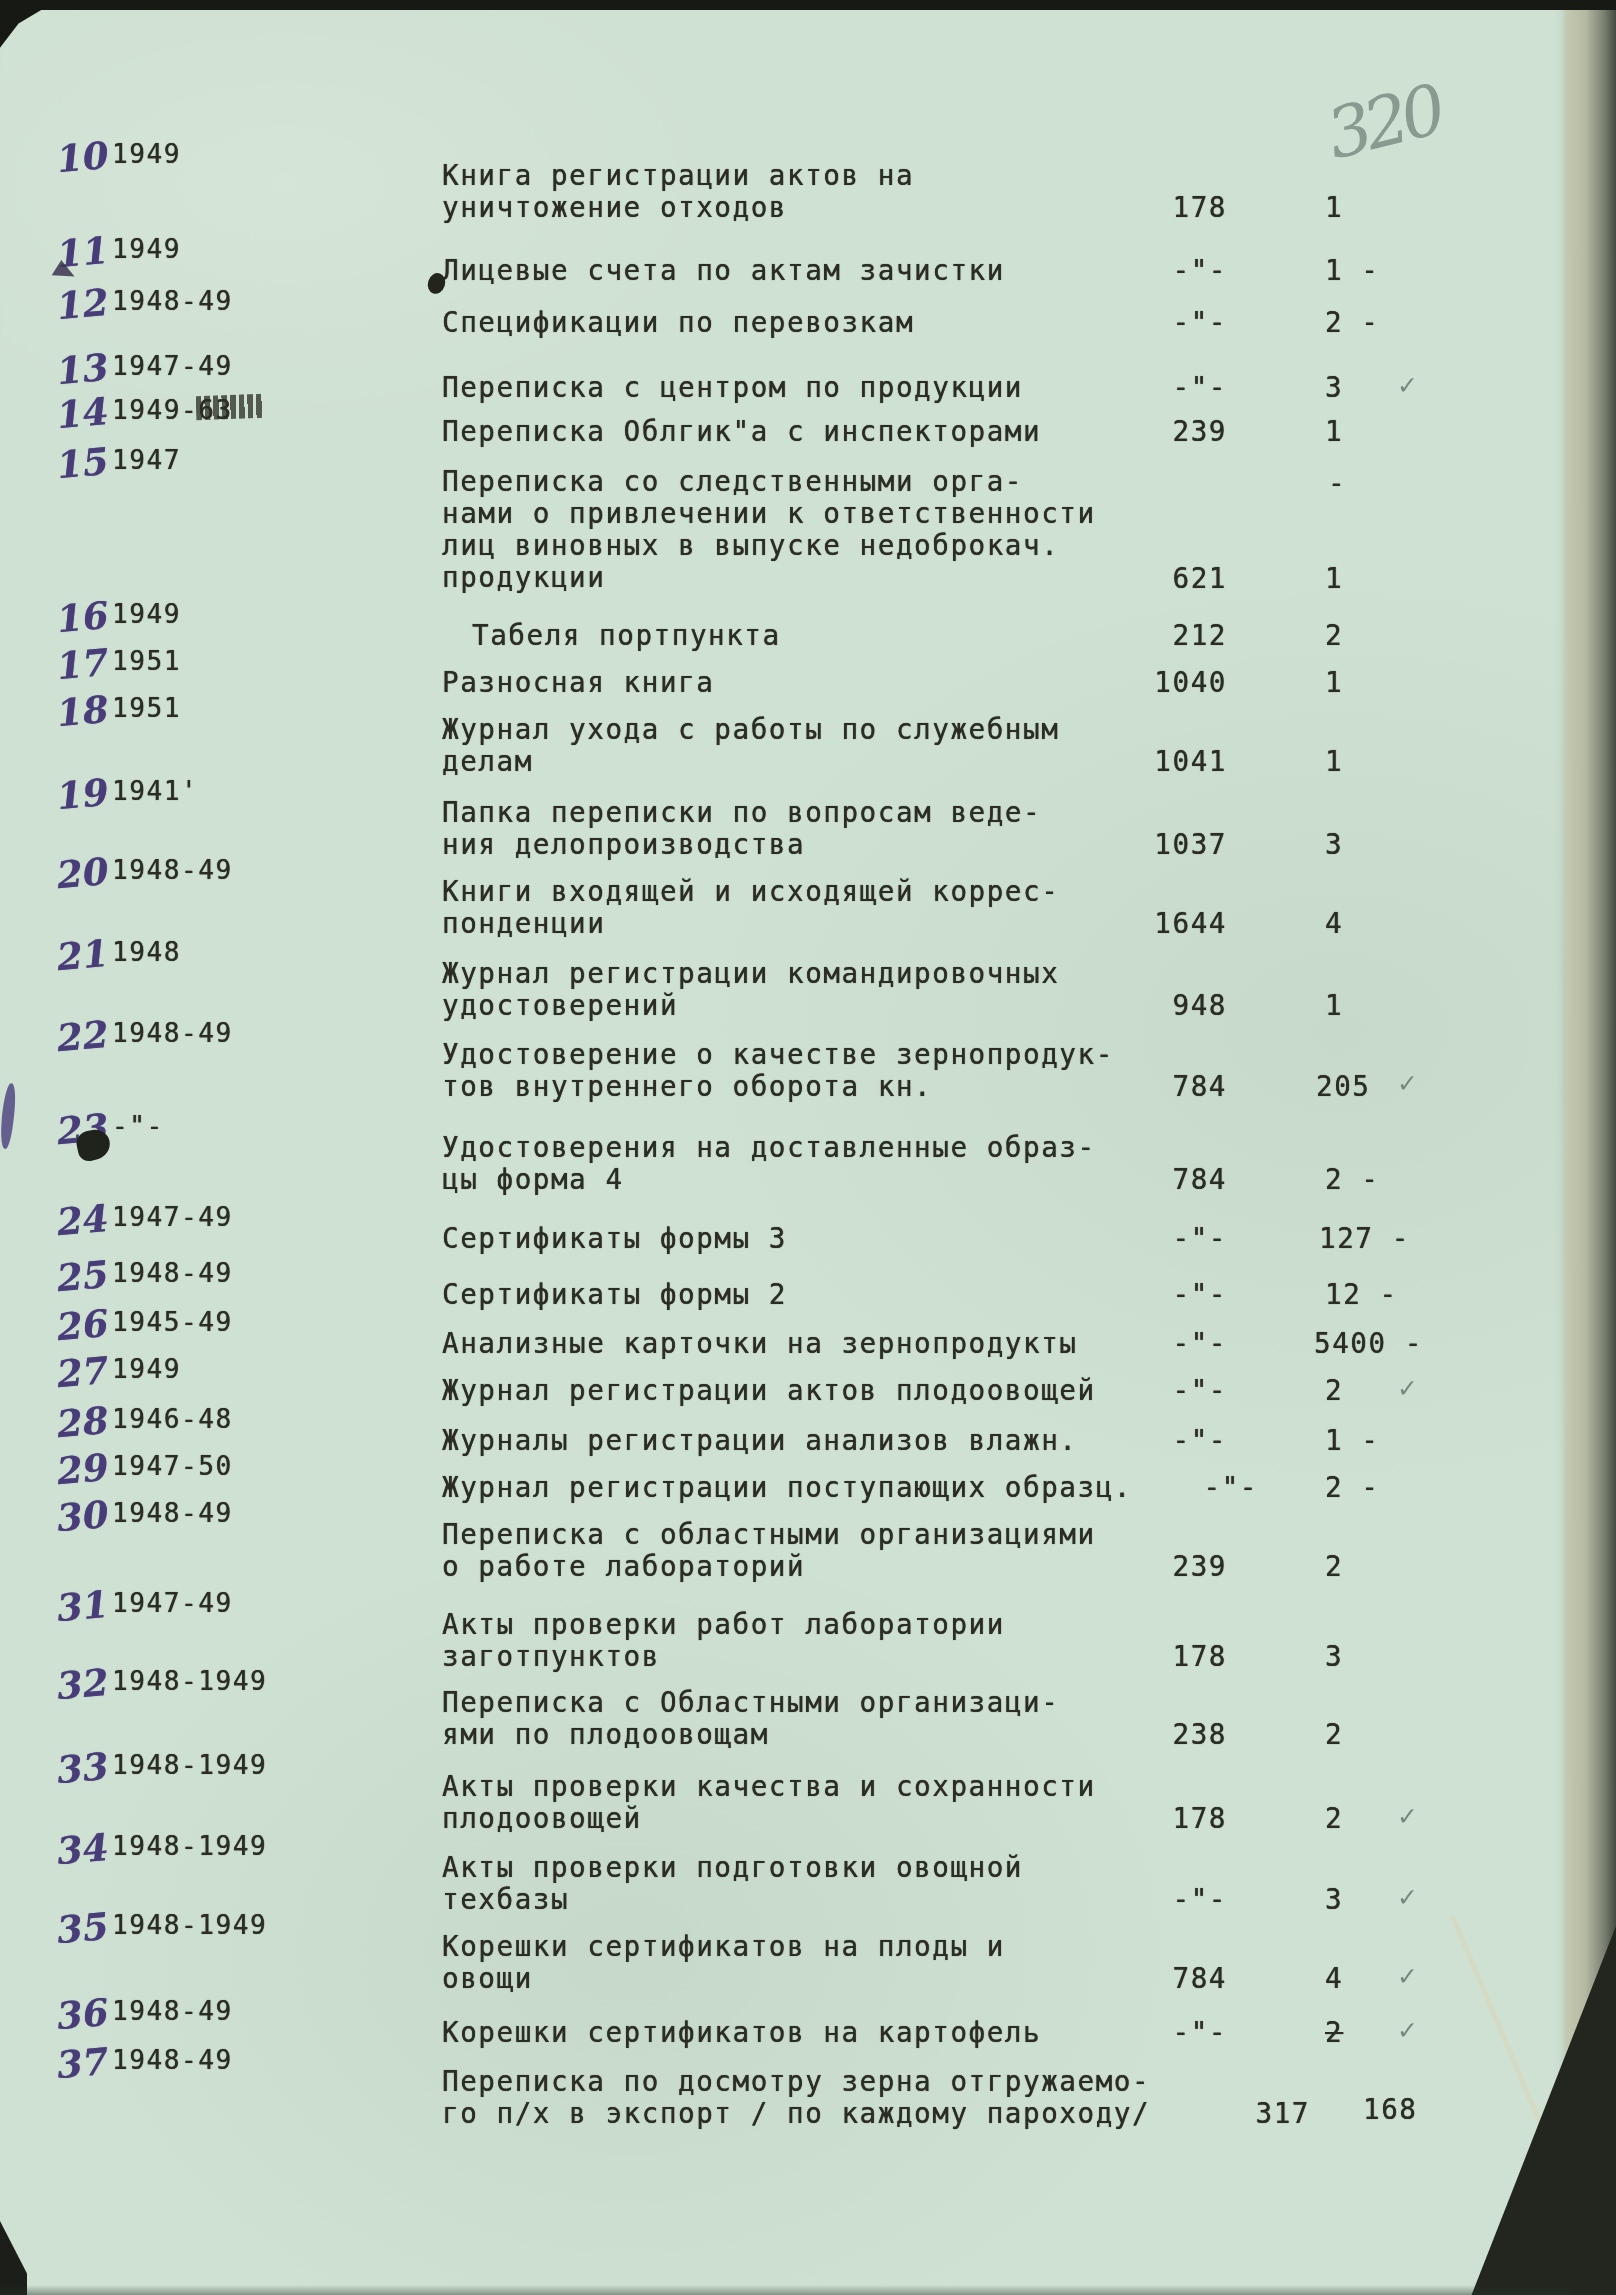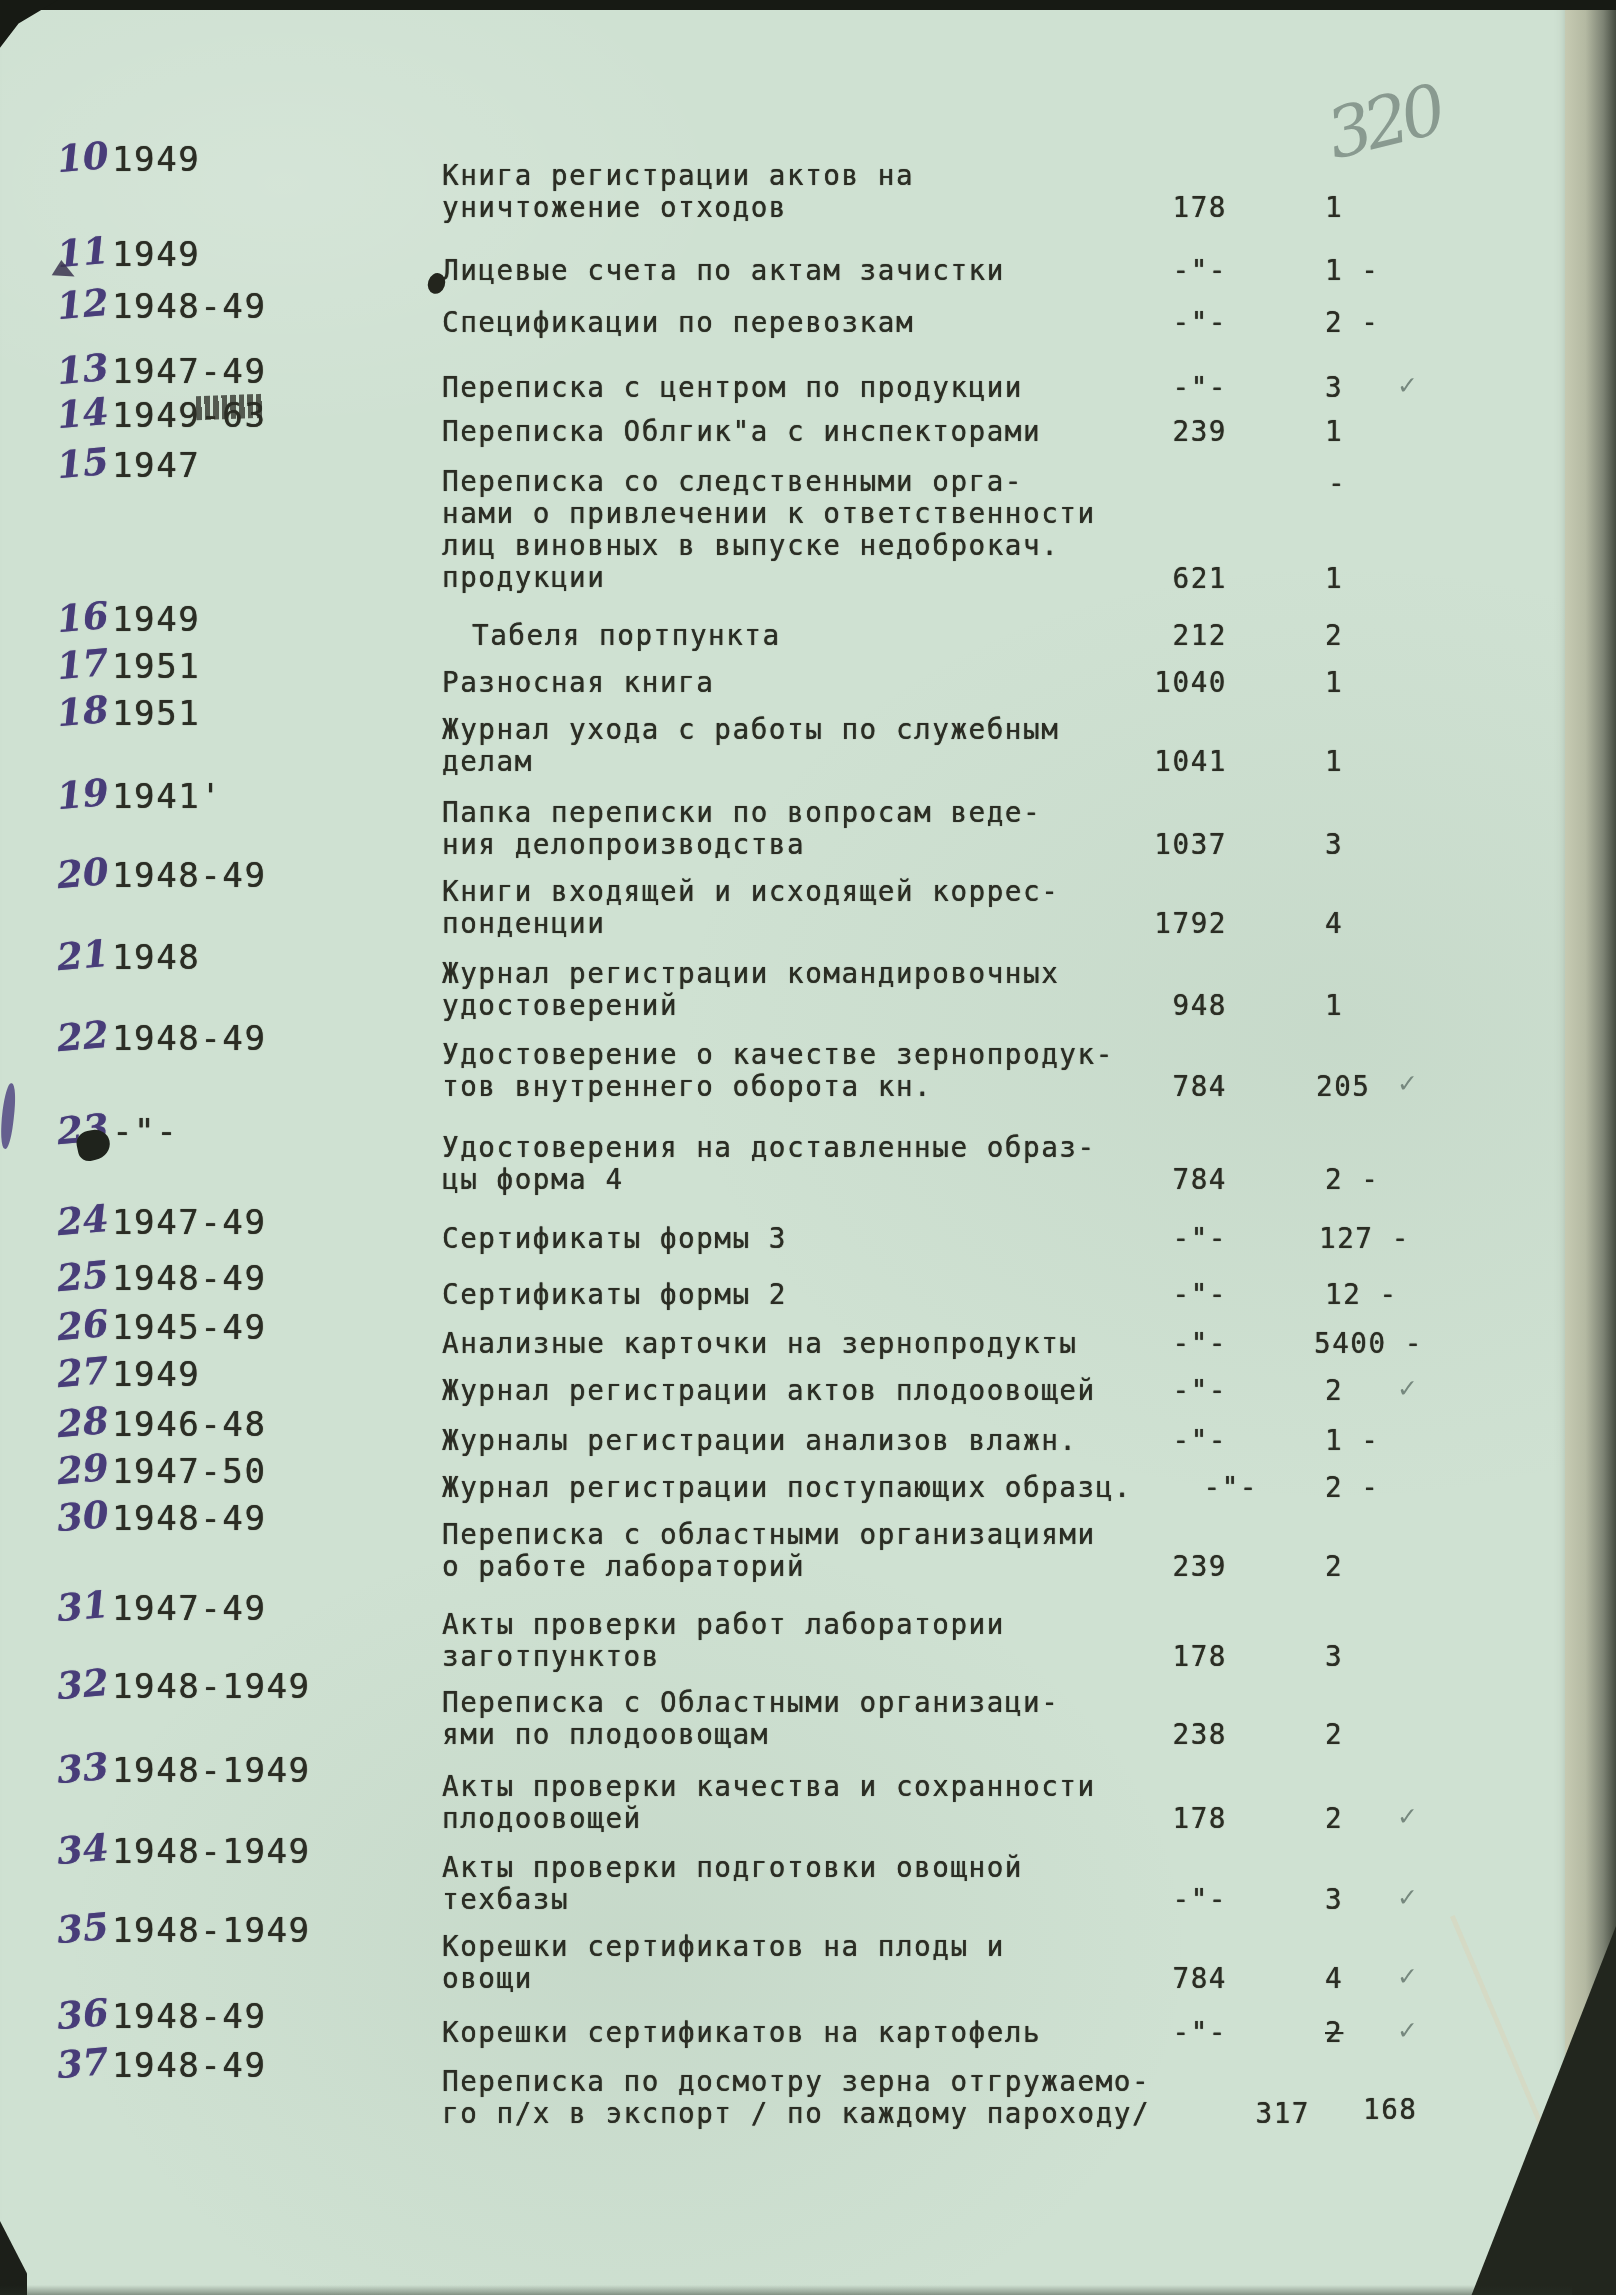--- a/index.html
+++ b/index.html
@@ -34,21 +34,21 @@
     background:linear-gradient(rgba(40,50,40,0),rgba(40,50,40,.4));}
 
   .row{position:absolute;left:0;width:1572px;height:0;}
   .tw{color:#2b2d24;text-shadow:0 0 0.9px rgba(40,42,32,.85),0.4px 0.4px 0 rgba(40,42,32,.35);}
   .hw{
     position:absolute;left:57px;top:-23.6px;
     font-family:"DejaVu Serif","Liberation Serif",serif;font-style:italic;font-weight:600;
     font-size:37px;color:#483d79;transform:rotate(-5deg);
     text-shadow:0 0 0.8px rgba(72,61,121,.7);
   }
-  .yr{position:absolute;left:112px;top:-20.4px;font-size:34px;letter-spacing:1.6px;white-space:nowrap;}
+  .yr{position:absolute;left:112px;top:-20.4px;font-size:26px;letter-spacing:1.6px;white-space:nowrap;}
   .tt{position:absolute;left:442px;top:0;font-size:27.5px;line-height:32px;letter-spacing:1.6px;white-space:pre-line;}
   .dn{position:absolute;left:1130px;width:97px;text-align:right;font-size:27.5px;letter-spacing:1.6px;white-space:nowrap;}
   .ct{position:absolute;left:1325px;font-size:27.5px;letter-spacing:1.6px;white-space:nowrap;}
   .mk{position:absolute;left:1397px;top:0;color:#76887e;font-size:25px;font-family:"DejaVu Sans","Liberation Sans",sans-serif;}
   .tm{position:absolute;left:1328px;top:1.6px;font-size:27.5px;}
 
   .pencil-num{
     position:absolute;left:1327px;top:82px;
     font-family:"DejaVu Serif","Liberation Serif",serif;font-style:italic;
     font-size:69px;color:#84958b;letter-spacing:-6.3px;
@@ -162,21 +162,21 @@
 ния делопроизводства</div>
     <span class="dn tw" style="top:32px">1037</span>
     <span class="ct tw" style="top:32px">3</span>
   </div>
 
   <div class="row" style="top:875px">
     <span class="hw">20</span>
     <span class="yr tw">1948-49</span>
     <div class="tt tw">Книги входящей и исходящей коррес-
 понденции</div>
-    <span class="dn tw" style="top:32px">1792</span>
+    <span class="dn tw" style="top:32px">1644</span>
     <span class="ct tw" style="top:32px">4</span>
   </div>
 
   <div class="row" style="top:957px">
     <span class="hw">21</span>
     <span class="yr tw">1948</span>
     <div class="tt tw">Журнал регистрации командировочных
 удостоверений</div>
     <span class="dn tw" style="top:32px">948</span>
     <span class="ct tw" style="top:32px">1</span>

